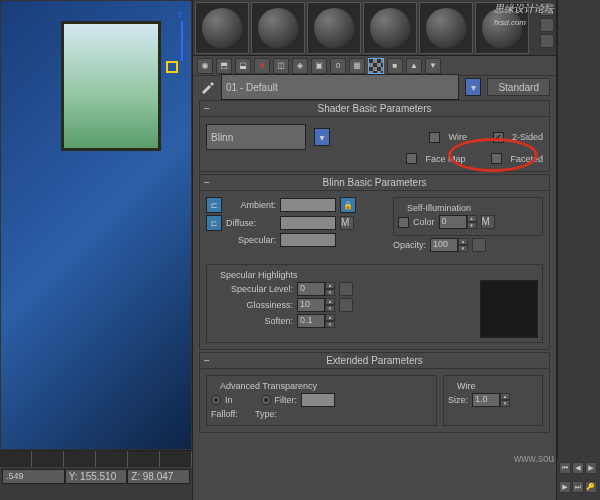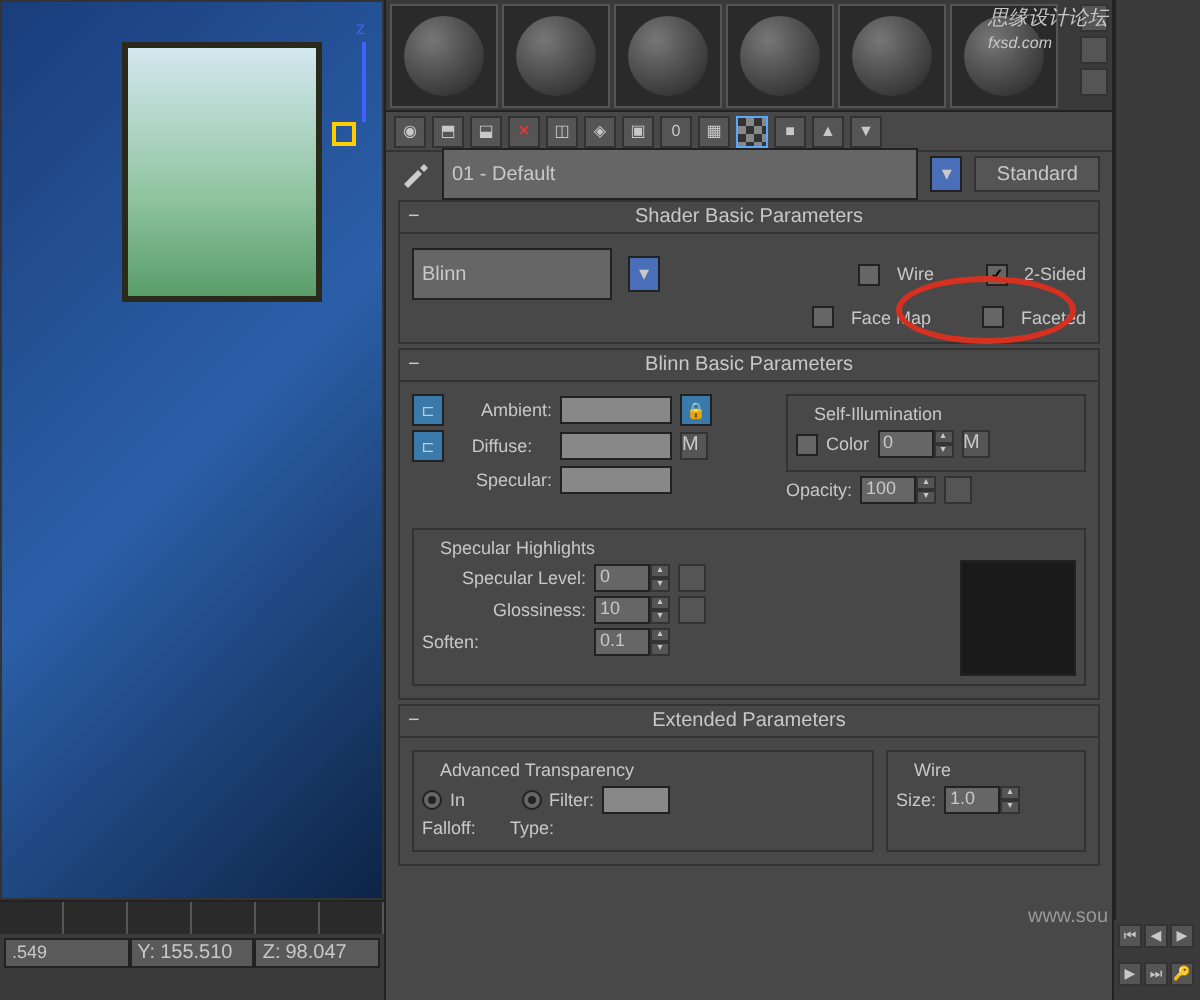--- a/index.html
+++ b/index.html
@@ -175,21 +175,21 @@
     <div class="rollup-body" style="display:flex;gap:6px">
       <div style="flex:1">
         <div class="row">
           <div class="lockbtn">⊏</div>
           <span class="label" style="width:50px;text-align:right">Ambient:</span>
           <div class="swatch"></div>
           <div class="lockbtn">🔒</div>
         </div>
         <div class="row">
           <div class="lockbtn">⊏</div>
-          <span class="label" style="width:50px;text-align:center">Diffuse:</span>
+          <span class="label" style="width:50px;text-align:left">Diffuse:</span>
           <div class="swatch"></div>
           <div class="mapbtn">M</div>
         </div>
         <div class="row">
           <span style="width:16px"></span>
           <span class="label" style="width:50px;text-align:right">Specular:</span>
           <div class="swatch"></div>
         </div>
       </div>
       <div style="flex:0 0 150px">
@@ -242,21 +242,21 @@
               <div class="spinner">
                 <div class="spinner-input">10</div>
                 <div class="spinner-btns">
                     <div class="spinner-btn">▴</div>
                     <div class="spinner-btn">▾</div>
                   </div>
               </div>
               <div class="mapbtn"></div>
             </div>
             <div class="row">
-              <span class="label" style="width:82px;">Soften:</span>
+              <span class="label" style="width:82px;text-align:right">Soften:</span>
               <div class="spinner">
                 <div class="spinner-input">0.1</div>
                 <div class="spinner-btns">
                     <div class="spinner-btn">▴</div>
                     <div class="spinner-btn">▾</div>
                   </div>
               </div>
             </div>
           </div>
           <div class="swatch dark"></div>

